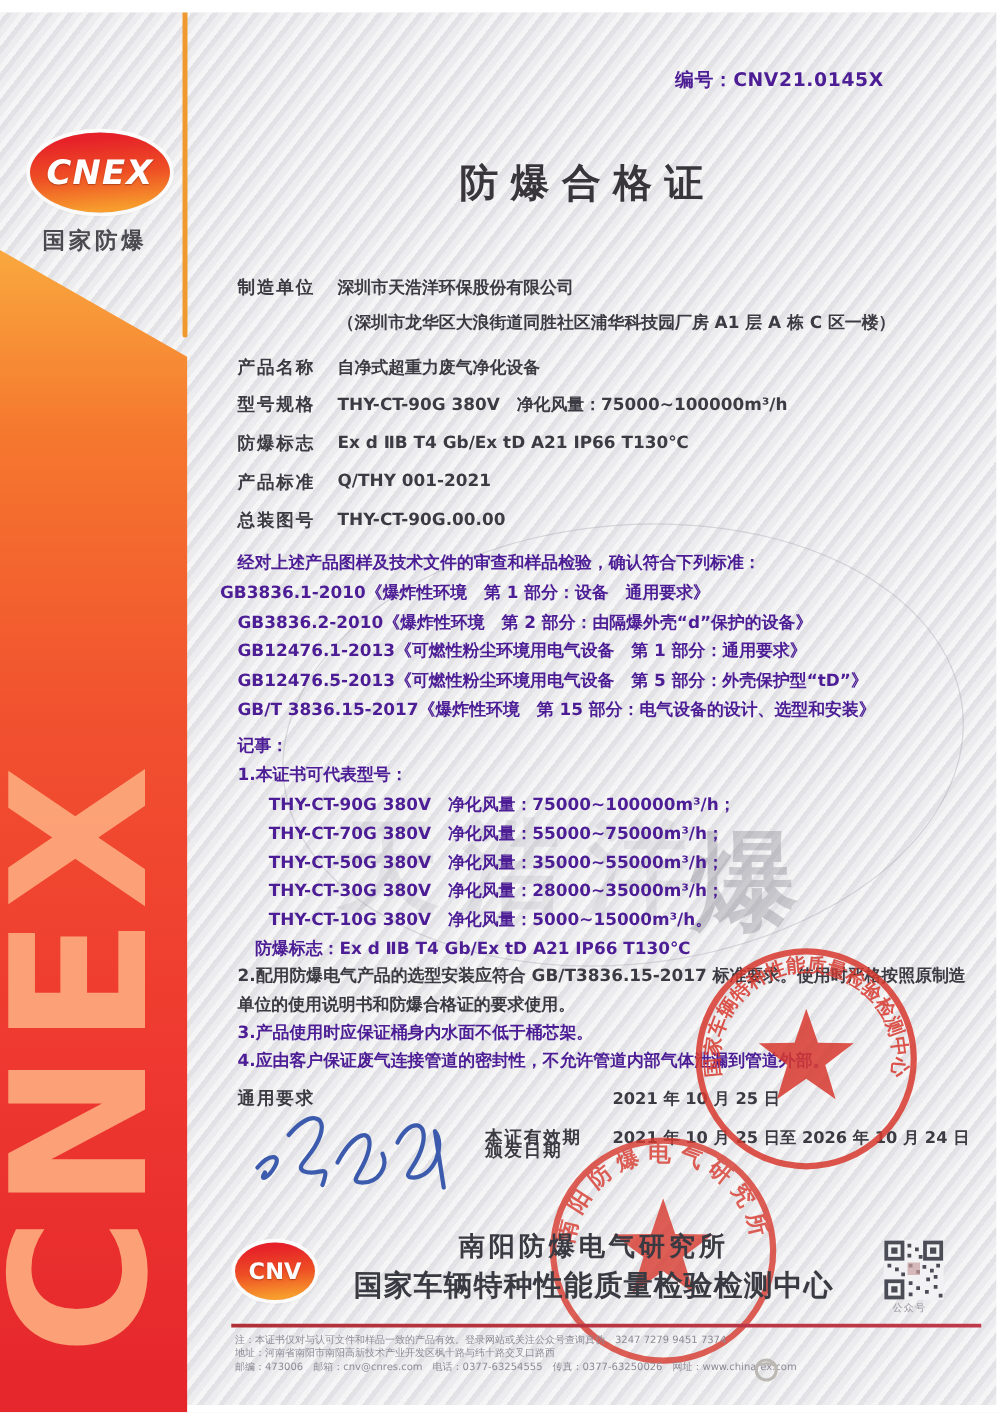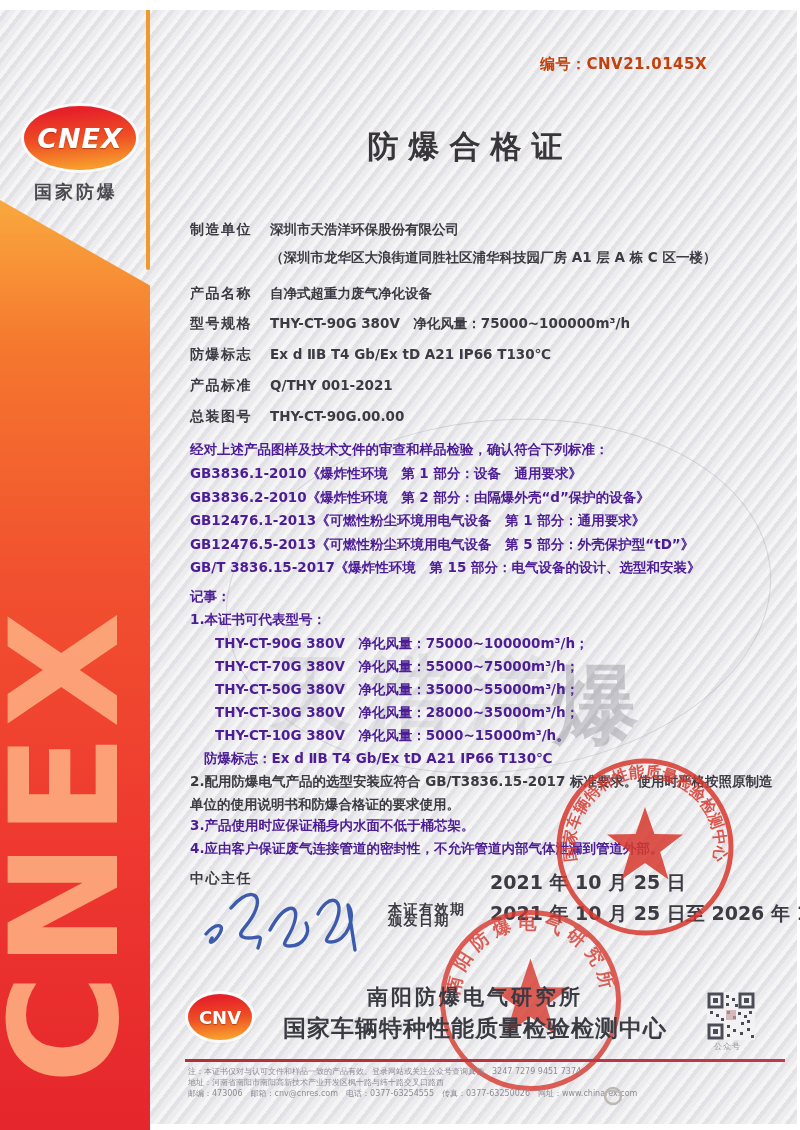--- a/index.html
+++ b/index.html
@@ -20,32 +20,32 @@
         letter-spacing:6px;color:rgba(252,166,123,.95);}
   
   .oval{border-radius:50%;display:flex;align-items:center;justify-content:center;
         background:linear-gradient(175deg,#e62129 12%,#ee4f24 52%,#f79c2d 90%);
         box-shadow:0 0 0 3px rgba(255,255,255,.85),0 1px 4px rgba(0,0,0,.18);}
   .cnex-oval{left:24px;top:106px;width:112px;height:64px;}
   .cnex-oval span{color:#fff;font-weight:bold;font-style:italic;font-size:27px;letter-spacing:1px;
         text-shadow:0 1px 1px rgba(120,30,0,.5);}
   .cnex-caption{left:34px;top:180px;font-size:18px;font-weight:700;letter-spacing:3px;color:#4a4a50;}
   
-  .cert-number{left:540px;top:55px;font-size:15px;font-weight:700;color:#c2410c;letter-spacing:.5px;}
+  .cert-number{left:540px;top:55px;font-size:15px;font-weight:700;color:#4c1d95;letter-spacing:.5px;}
   .title{left:150px;top:126px;width:640px;text-align:center;font-size:31px;font-weight:700;
          letter-spacing:10px;color:#38353b;}
   
   .flabel{left:190px;font-size:14px;font-weight:700;letter-spacing:1.5px;white-space:nowrap;}
   .fvalue{left:270px;font-size:13.5px;font-weight:600;white-space:nowrap;}
   
   .bodyline{font-size:13.5px;font-weight:600;white-space:nowrap;color:#4c1d95;}
   .note-wrap{font-size:13.5px;font-weight:600;line-height:23px;color:#3c3a42;}
   
   .sign-label{font-size:14px;font-weight:700;letter-spacing:1.5px;white-space:nowrap;}
-  .sign-value{font-size:19px;font-weight:700;white-space:nowrap;}
+  .sign-value{font-size:13px;font-weight:700;white-space:nowrap;}
   
   .wm-ellipse{left:225px;top:420px;width:545px;height:350px;border:1px solid rgba(150,150,162,.32);
         border-radius:50%;transform:rotate(-6deg);}
   .wm-text1{left:270px;top:640px;font-size:82px;font-weight:bold;color:rgba(130,130,142,.14);letter-spacing:18px;}
   .wm-text2{left:553px;top:648px;font-size:86px;font-weight:bold;color:rgba(120,120,132,.34);}
   
   .cnv-oval{left:188px;top:994px;width:64px;height:46px;}
   .cnv-oval span{color:#fff;font-weight:bold;font-size:18px;
         text-shadow:0 1px 1px rgba(120,30,0,.5);}
   .org1{left:240px;top:983px;width:470px;text-align:center;font-size:21px;font-weight:700;letter-spacing:3px;color:#3a3a42;}
@@ -96,39 +96,39 @@
   <div class="abs flabel" style="top:346px">防爆标志</div>
   <div class="abs fvalue" style="top:346px">Ex d ⅡB T4 Gb/Ex tD A21 IP66 T130℃</div>
 
   <div class="abs flabel" style="top:377px">产品标准</div>
   <div class="abs fvalue" style="top:377px">Q/THY 001-2021</div>
 
   <div class="abs flabel" style="top:408px">总装图号</div>
   <div class="abs fvalue" style="top:408px">THY-CT-90G.00.00</div>
 
   <div class="abs bodyline" style="left:190px;top:441px">经对上述产品图样及技术文件的审查和样品检验，确认符合下列标准：</div>
-  <div class="abs bodyline" style="left:190px;top:465px">GB3836.1-2010《爆炸性环境　第 1 部分：设备　通用要求》</div>
+  <div class="abs bodyline" style="left:176px;top:465px">GB3836.1-2010《爆炸性环境　第 1 部分：设备　通用要求》</div>
   <div class="abs bodyline" style="left:190px;top:489px">GB3836.2-2010《爆炸性环境　第 2 部分：由隔爆外壳“d”保护的设备》</div>
   <div class="abs bodyline" style="left:190px;top:512px">GB12476.1-2013《可燃性粉尘环境用电气设备　第 1 部分：通用要求》</div>
   <div class="abs bodyline" style="left:190px;top:536px">GB12476.5-2013《可燃性粉尘环境用电气设备　第 5 部分：外壳保护型“tD”》</div>
   <div class="abs bodyline" style="left:190px;top:559px">GB/T 3836.15-2017《爆炸性环境　第 15 部分：电气设备的设计、选型和安装》</div>
 
   <div class="abs bodyline" style="left:190px;top:588px;font-weight:700">记事：</div>
   <div class="abs bodyline" style="left:190px;top:611px">1.本证书可代表型号：</div>
   <div class="abs bodyline" style="left:215px;top:635px">THY-CT-90G 380V　净化风量：75000~100000m³/h；</div>
   <div class="abs bodyline" style="left:215px;top:658px">THY-CT-70G 380V　净化风量：55000~75000m³/h；</div>
   <div class="abs bodyline" style="left:215px;top:681px">THY-CT-50G 380V　净化风量：35000~55000m³/h；</div>
   <div class="abs bodyline" style="left:215px;top:704px">THY-CT-30G 380V　净化风量：28000~35000m³/h；</div>
   <div class="abs bodyline" style="left:215px;top:727px">THY-CT-10G 380V　净化风量：5000~15000m³/h。</div>
   <div class="abs bodyline" style="left:204px;top:750px">防爆标志：Ex d ⅡB T4 Gb/Ex tD A21 IP66 T130℃</div>
   <div class="abs note-wrap" style="left:190px;top:770px;width:588px">2.配用防爆电气产品的选型安装应符合 GB/T3836.15-2017 标准要求。使用时严格按照原制造单位的使用说明书和防爆合格证的要求使用。</div>
   <div class="abs bodyline" style="left:190px;top:817px">3.产品使用时应保证桶身内水面不低于桶芯架。</div>
   <div class="abs bodyline" style="left:190px;top:840px">4.应由客户保证废气连接管道的密封性，不允许管道内部气体泄漏到管道外部。</div>
 
-  <div class="abs sign-label" style="left:190px;top:870px">中心主任</div>
+  <div class="abs sign-label" style="left:190px;top:870px">通用要求</div>
   <div class="abs sign-label" style="left:388px;top:912px">颁发日期</div>
   <div class="abs sign-value" style="left:490px;top:870px">2021 年 10 月 25 日</div>
   <div class="abs sign-label" style="left:388px;top:901px">本证有效期</div>
   <div class="abs sign-value" style="left:490px;top:901px">2021 年 10 月 25 日至 2026 年 10 月 24 日</div>
 
   <svg class="abs" style="left:198px;top:876px" width="185" height="88" viewBox="0 0 185 88">
     <g stroke="#2e4fa8" stroke-width="3.4" fill="none" stroke-linecap="round" stroke-linejoin="round" opacity="0.92">
       <path d="M8 58 C 18 46, 27 48, 22 57 C 17 66, 9 70, 14 62"></path>
       <path d="M33 32 C 50 12, 64 16, 58 33 C 52 50, 37 57, 45 61 C 57 66, 67 52, 60 72"></path>
       <path d="M72 54 C 86 28, 101 26, 97 44 C 93 62, 79 70, 92 70 C 105 70, 113 57, 108 47"></path>

